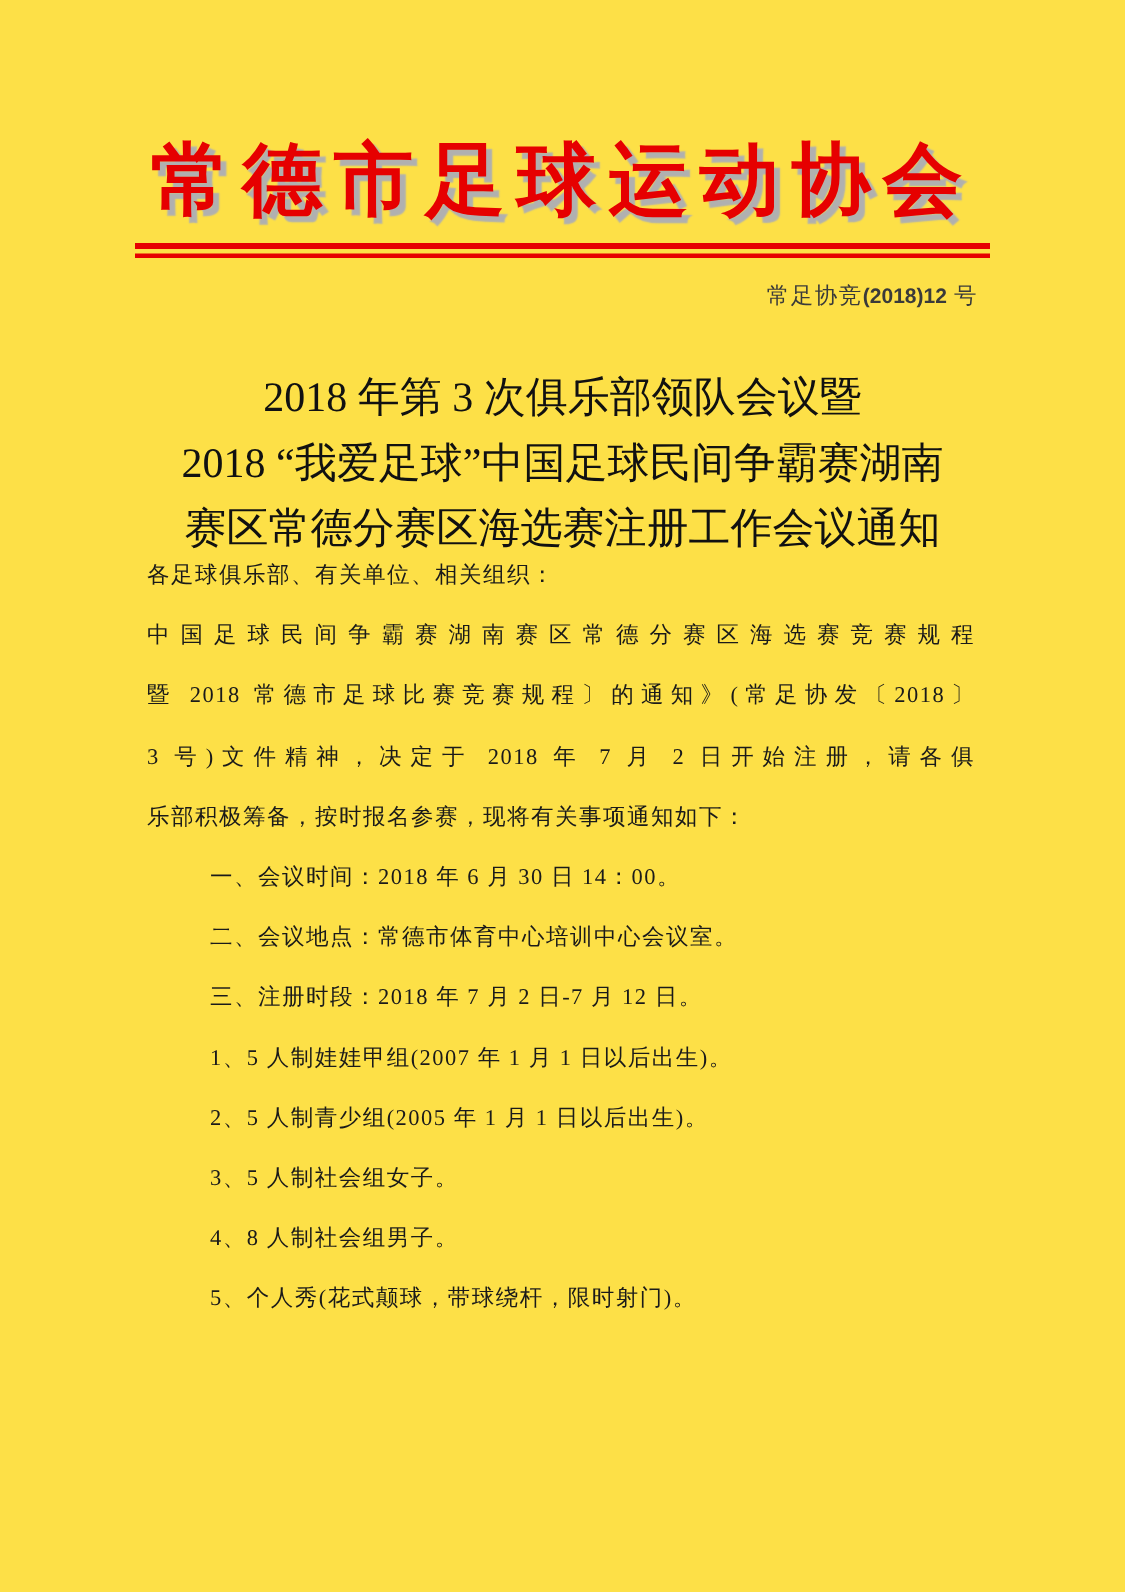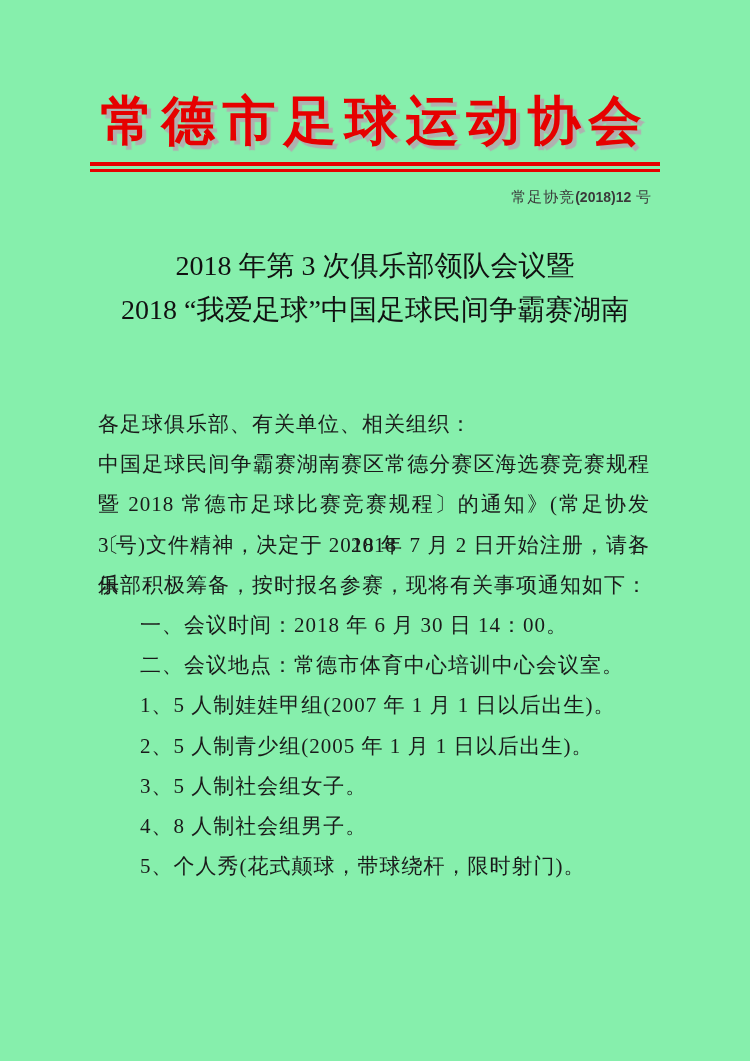--- a/index.html
+++ b/index.html
@@ -4,21 +4,21 @@
 <style>
   html, body {
     margin: 0;
     padding: 0;
     background: #ffffff;
   }
   .page {
     position: relative;
     width: 750px;
     height: 1061px;
-    background: #86efac;
+    background: #fde047;
     overflow: hidden;
     font-family: "Liberation Serif", "DejaVu Serif", serif;
     color: #1a1a1a;
   }
   
   .org-title {
     position: absolute;
     top: 84px;
     left: 90px;
     width: 570px;
@@ -70,24 +70,23 @@
     color: #111111;
     white-space: nowrap;
     margin-top: 20px;
   }
   
   .body-text {
     position: absolute;
     top: 364px;
     left: 98px;
     width: 552px;
-    font-size: 21px;
+    font-size: 15px;
     color: #1a1a1a;
     letter-spacing: 1px;
-    margin-top: 40px;
   }
   .bl {
     height: 40.2px;
     line-height: 40.2px;
     white-space: nowrap;
   }
   .bl.indent {
     padding-left: 42px;
   }
   .bl.j {
@@ -103,30 +102,32 @@
 
   <div class="org-title">常德市足球运动协会</div>
 
   <div class="double-rule"></div>
 
   <div class="doc-number"><span>常足协竞</span><span class="num">(2018)12</span><span> 号</span></div>
 
   <div class="doc-title">
     <div class="title-line">2018 年第 3 次俱乐部领队会议暨</div>
     <div class="title-line">2018 “我爱足球”中国足球民间争霸赛湖南</div>
+    <div class="title-line">赛区常德分赛区海选赛注册工作会议通知</div>
   </div>
 
   <div class="body-text">
     <div class="bl">各足球俱乐部、有关单位、相关组织：</div>
     <div class="bl j">中国足球民间争霸赛湖南赛区常德分赛区海选赛竞赛规程</div>
     <div class="bl j">暨 2018 常德市足球比赛竞赛规程〕的通知》(常足协发〔2018〕</div>
     <div class="bl j">3 号)文件精神，决定于 2018 年 7 月 2 日开始注册，请各俱</div>
     <div class="bl">乐部积极筹备，按时报名参赛，现将有关事项通知如下：</div>
     <div class="bl indent">一、会议时间：2018 年 6 月 30 日 14：00。</div>
     <div class="bl indent">二、会议地点：常德市体育中心培训中心会议室。</div>
+    <div class="bl indent">三、注册时段：2018 年 7 月 2 日-7 月 12 日。</div>
     <div class="bl indent">1、5 人制娃娃甲组(2007 年 1 月 1 日以后出生)。</div>
     <div class="bl indent">2、5 人制青少组(2005 年 1 月 1 日以后出生)。</div>
     <div class="bl indent">3、5 人制社会组女子。</div>
     <div class="bl indent">4、8 人制社会组男子。</div>
     <div class="bl indent">5、个人秀(花式颠球，带球绕杆，限时射门)。</div>
   </div>
 
 </div>
 
 </body></html>

